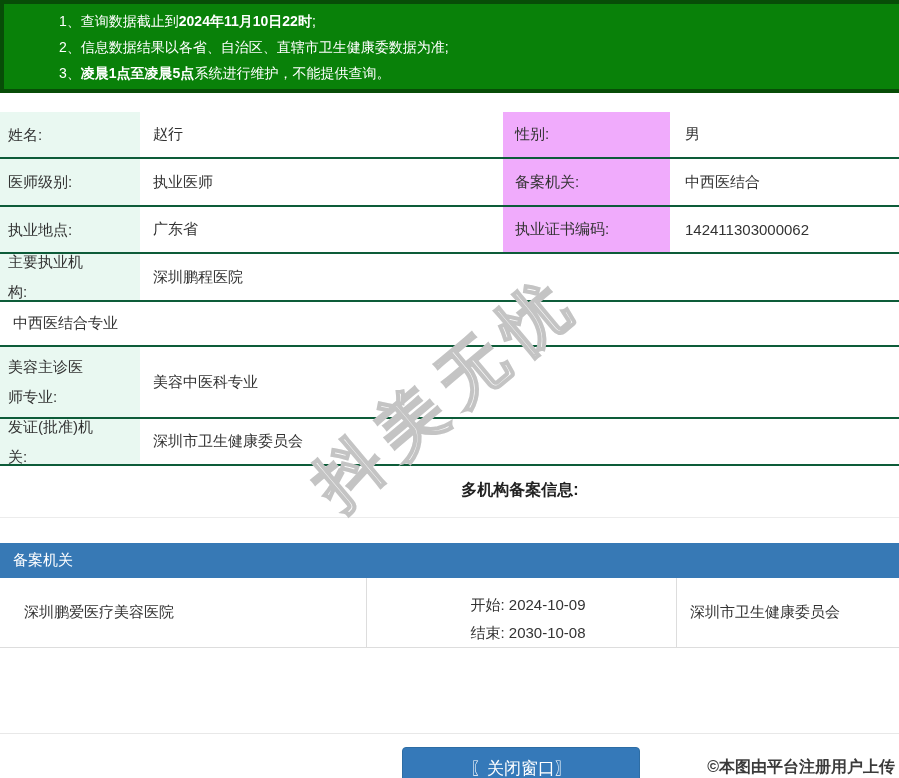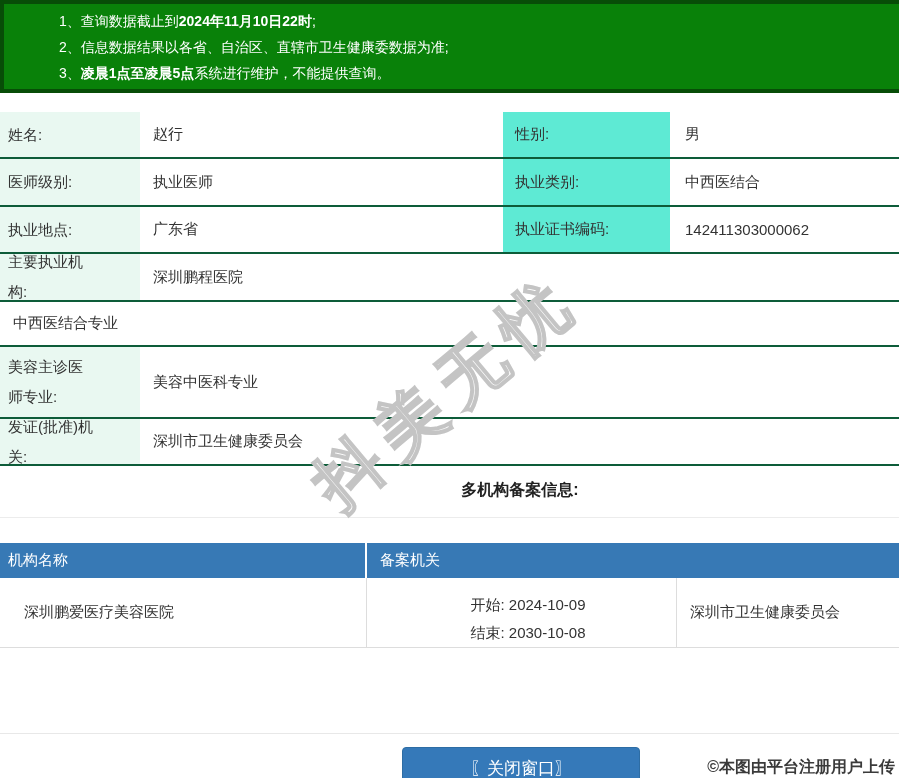--- a/index.html
+++ b/index.html
@@ -26,21 +26,21 @@
     display:flex;box-sizing:border-box;height:47px;
     border-bottom:2px solid #0d5c39;background:#fff;
   }
   .prow.h48{height:48px;}
   .prow.h45{height:45px;}
   .prow.h72{height:72px;}
   .cell{display:flex;align-items:center;box-sizing:border-box;font-size:15px;color:#333;}
   .lbl1{width:140px;background:#e9f8f1;padding:0 45px 0 8px;line-height:30px;}
   .val1{width:363px;padding-left:13px;}
   .val1.grow{flex:1;}
-  .lbl2{width:167px;background:#5eead4;padding-left:12px;}
+  .lbl2{width:167px;background:#f0abfc;padding-left:12px;}
   .val2{flex:1;padding-left:15px;}
 
   
   .section-title{
     position:absolute;top:480px;left:0;width:1040px;text-align:center;
     font-size:16px;font-weight:bold;color:#222;
   }
   .divider1{position:absolute;top:517px;left:0;width:1040px;height:0;border-top:1px solid #ececec;}
   .divider2{position:absolute;top:733px;left:0;width:1040px;height:0;border-top:1px solid #e8e8e8;}
 
@@ -98,21 +98,21 @@
     <div class="profile">
       <div class="prow">
         <div class="cell lbl1">姓名:</div>
         <div class="cell val1">赵行</div>
         <div class="cell lbl2">性别:</div>
         <div class="cell val2">男</div>
       </div>
       <div class="prow h48">
         <div class="cell lbl1">医师级别:</div>
         <div class="cell val1">执业医师</div>
-        <div class="cell lbl2">执业类别:</div>
+        <div class="cell lbl2">备案机关:</div>
         <div class="cell val2">中西医结合</div>
       </div>
       <div class="prow">
         <div class="cell lbl1">执业地点:</div>
         <div class="cell val1">广东省</div>
         <div class="cell lbl2">执业证书编码:</div>
         <div class="cell val2">142411303000062</div>
       </div>
       <div class="prow h48">
         <div class="cell lbl1">主要执业机构:</div>
@@ -129,21 +129,20 @@
         <div class="cell lbl1">发证(批准)机关:</div>
         <div class="cell val1 grow">深圳市卫生健康委员会</div>
       </div>
     </div>
 
     <div class="section-title">多机构备案信息:</div>
     <div class="divider1"></div>
 
     <div class="records">
       <div class="rheader">
-        <div class="hcell hc1">机构名称</div>
         <div class="hcell hc3">备案机关</div>
       </div>
       <div class="rrow">
         <div class="dcell dc1">深圳鹏爱医疗美容医院</div>
         <div class="dcell dc2">
           <div>开始: 2024-10-09</div>
           <div>结束: 2030-10-08</div>
         </div>
         <div class="dcell dc3">深圳市卫生健康委员会</div>
       </div>

